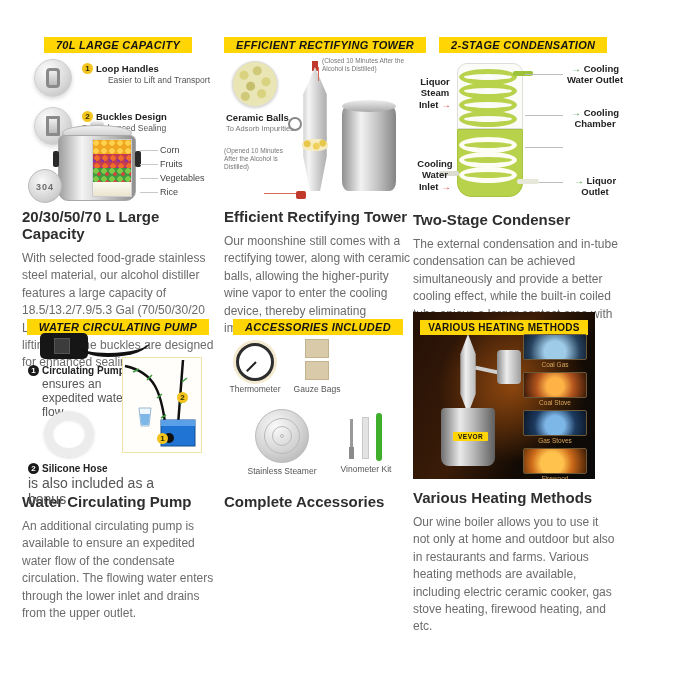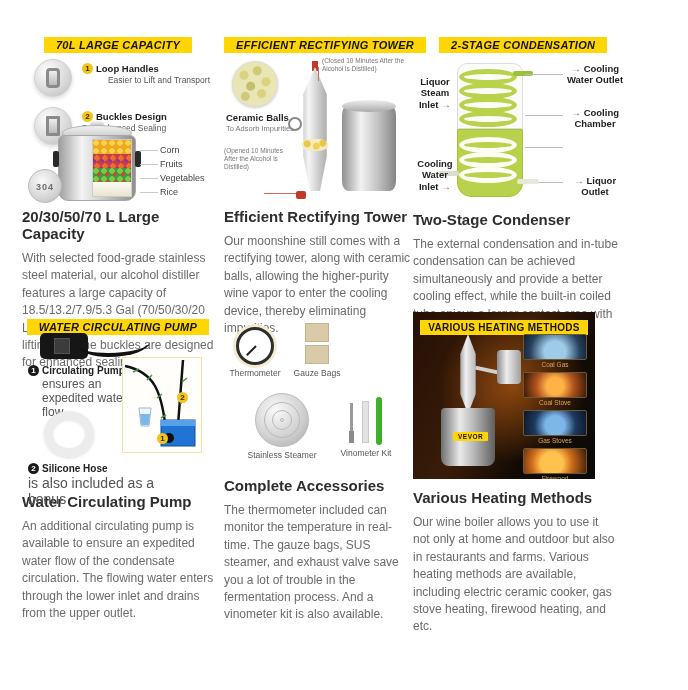--- a/index.html
+++ b/index.html
@@ -384,20 +384,21 @@
       </svg>
       <span style="position:absolute; left:34px; bottom:8px;" class="numdot yellow">1</span>
       <span style="position:absolute; right:10px; top:34px;" class="numdot yellow">2</span>
     </div>
   </div>
   <div class="h2">Water Circulating Pump</div>
   <div class="body-text">An additional circulating pump is available to ensure an expedited water flow of the condensate circulation. The flowing water enters through the lower inlet and drains from the upper outlet.</div>
 </div>
 
 <div class="section" style="left:224px; top:317px; width:188px;">
+  <div class="banner-row"><span class="banner">ACCESSORIES INCLUDED</span></div>
   <div class="illus" style="height:158px;">
     <div class="acc" style="left:2px; top:10px; width:58px;">
       <div class="thermo">
           <div class="needle"></div>
         </div>
       <div class="cap">Thermometer</div>
     </div>
     <div class="acc" style="left:64px; top:6px; width:58px;">
       <div class="gauze">
         <div class="bag" style="left:3px; top:0;"></div>
@@ -416,21 +417,20 @@
     <div class="acc" style="left:104px; top:80px; width:76px;">
       <div class="vino">
           <div class="t1"></div>
           <div class="t2"></div>
           <div class="t3"></div>
         </div>
       <div class="cap">Vinometer Kit</div>
     </div>
   </div>
   <div class="h2">Complete Accessories</div>
-  <div class="body-text">The thermometer included can monitor the temperature in real-time. The gauze bags, SUS steamer, and exhaust valve save you a lot of trouble in the fermentation process. And a vinometer kit is also available.</div>
 </div>
 
 <div class="section" style="left:413px; top:312px; width:258px;">
   <div style="position:relative; width:182px; height:167px;">
     <div class="photo">
       <div class="photo-banner-row"><span class="banner">VARIOUS HEATING METHODS</span></div>
       <div class="still-col"></div>
       <div class="still-arm"></div>
       <div class="still-tank"></div>
       <div class="still-pot">

